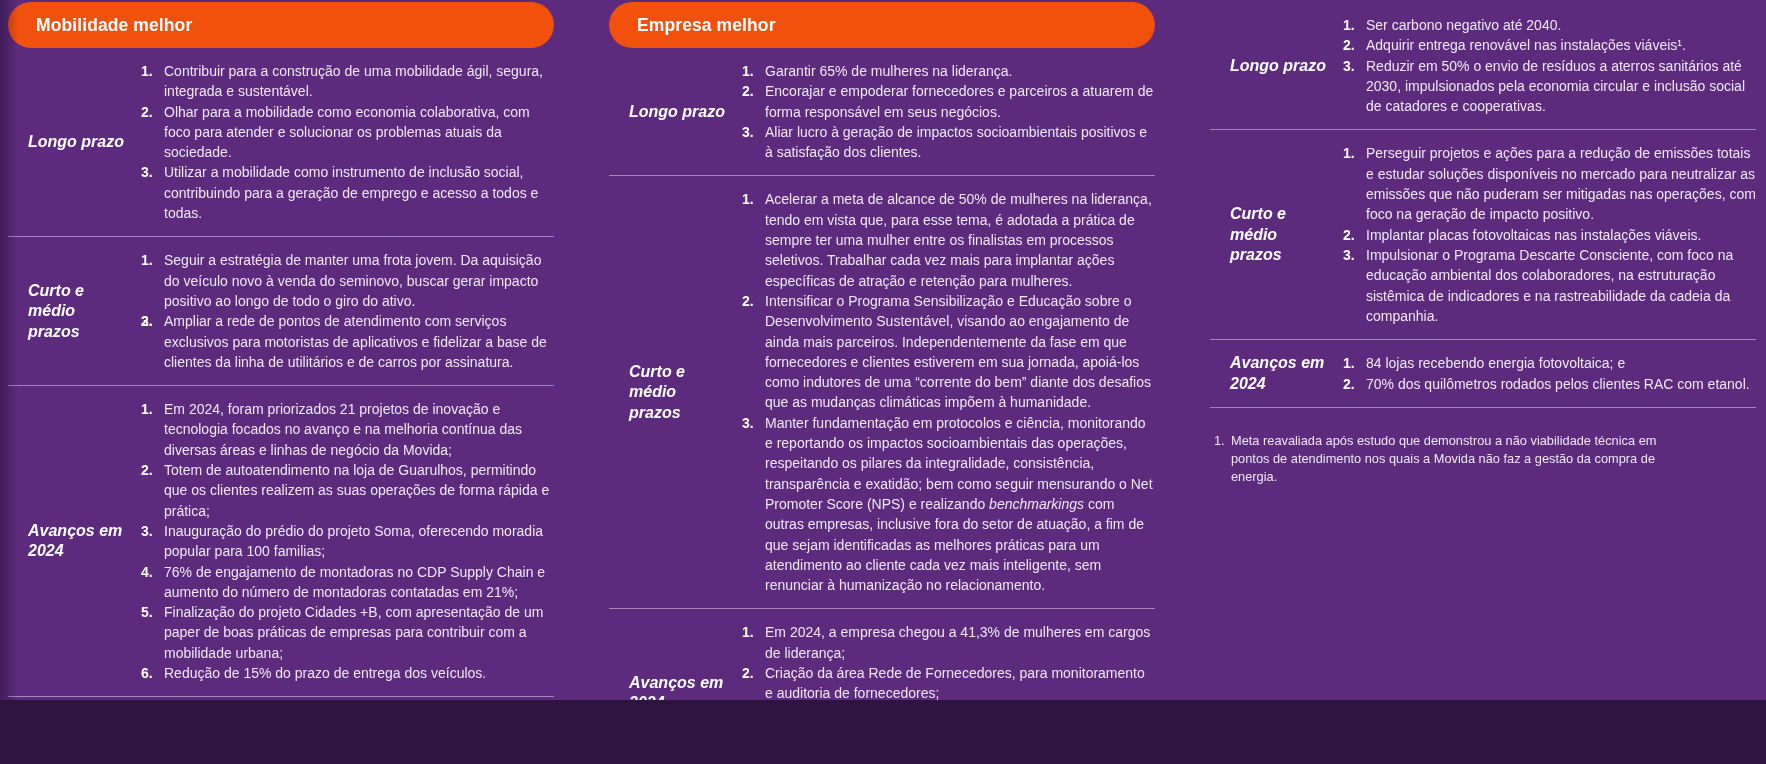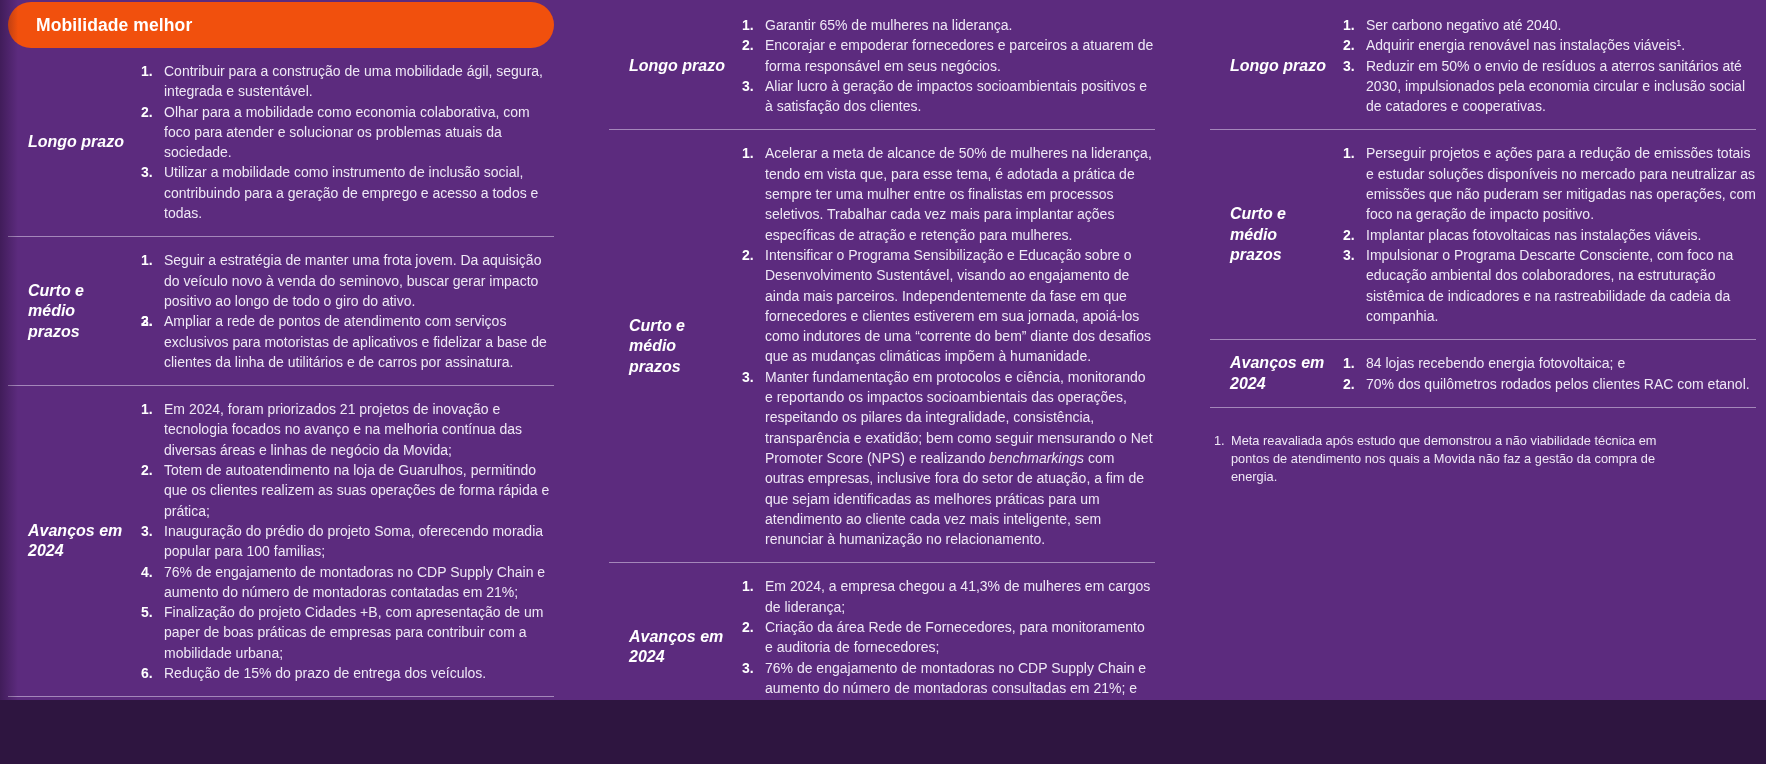--- a/index.html
+++ b/index.html
@@ -105,20 +105,23 @@
               <li class="item"><span class="num">2.</span><span class="txt">Totem de autoatendimento na loja de Guarulhos, permitindo que os clientes realizem as suas operações de forma rápida e prática;</span></li>
               <li class="item"><span class="num">3.</span><span class="txt">Inauguração do prédio do projeto Soma, oferecendo moradia popular para 100 familias;</span></li>
               <li class="item"><span class="num">4.</span><span class="txt">76% de engajamento de montadoras no CDP Supply Chain e aumento do número de montadoras contatadas em 21%;</span></li>
               <li class="item"><span class="num">5.</span><span class="txt">Finalização do projeto Cidades +B, com apresentação de um paper de boas práticas de empresas para contribuir com a mobilidade urbana;</span></li>
               <li class="item"><span class="num">6.</span><span class="txt">Redução de 15% do prazo de entrega dos veículos.</span></li>
             </ol>
           </div>
         </div>
       </section>
       <section class="column">
+        <div class="pill">
+          <span class="pill-title">Empresa melhor</span>
+        </div>
         <div class="sections">
           <div class="section">
             <div class="label">Longo prazo</div>
             <ol class="items">
               <li class="item"><span class="num">1.</span><span class="txt">Garantir 65% de mulheres na liderança.</span></li>
               <li class="item"><span class="num">2.</span><span class="txt">Encorajar e empoderar fornecedores e parceiros a atuarem de forma responsável em seus negócios.</span></li>
               <li class="item"><span class="num">3.</span><span class="txt">Aliar lucro à geração de impactos socioambientais positivos e à satisfação dos clientes.</span></li>
             </ol>
           </div>
           <div class="section">
@@ -139,21 +142,21 @@
             </ol>
           </div>
         </div>
       </section>
       <section class="column">
         <div class="sections bottom-rule">
           <div class="section">
             <div class="label">Longo prazo</div>
             <ol class="items">
               <li class="item"><span class="num">1.</span><span class="txt">Ser carbono negativo até 2040.</span></li>
-              <li class="item"><span class="num">2.</span><span class="txt">Adquirir energia renovável nas instalações viáveis¹.</span></li>
+              <li class="item"><span class="num">2.</span><span class="txt">Adquirir entrega renovável nas instalações viáveis¹.</span></li>
               <li class="item"><span class="num">3.</span><span class="txt">Reduzir em 50% o envio de resíduos a aterros sanitários até 2030, impulsionados pela economia circular e inclusão social de catadores e cooperativas.</span></li>
             </ol>
           </div>
           <div class="section">
             <div class="label">Curto e médio prazos</div>
             <ol class="items">
               <li class="item"><span class="num">1.</span><span class="txt">Perseguir projetos e ações para a redução de emissões totais e estudar soluções disponíveis no mercado para neutralizar as emissões que não puderam ser mitigadas nas operações, com foco na geração de impacto positivo.</span></li>
               <li class="item"><span class="num">2.</span><span class="txt">Implantar placas fotovoltaicas nas instalações viáveis.</span></li>
               <li class="item"><span class="num">3.</span><span class="txt">Impulsionar o Programa Descarte Consciente, com foco na educação ambiental dos colaboradores, na estruturação sistêmica de indicadores e na rastreabilidade da cadeia da companhia.</span></li>
             </ol>

